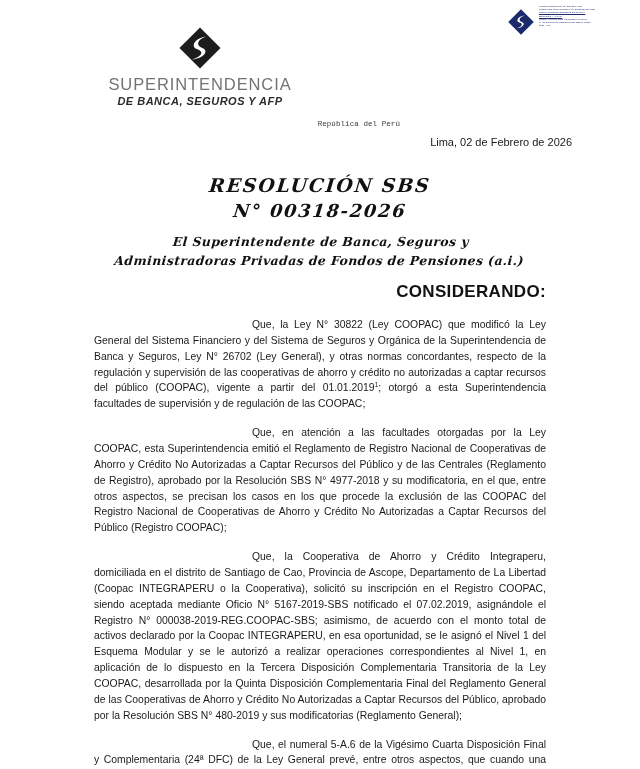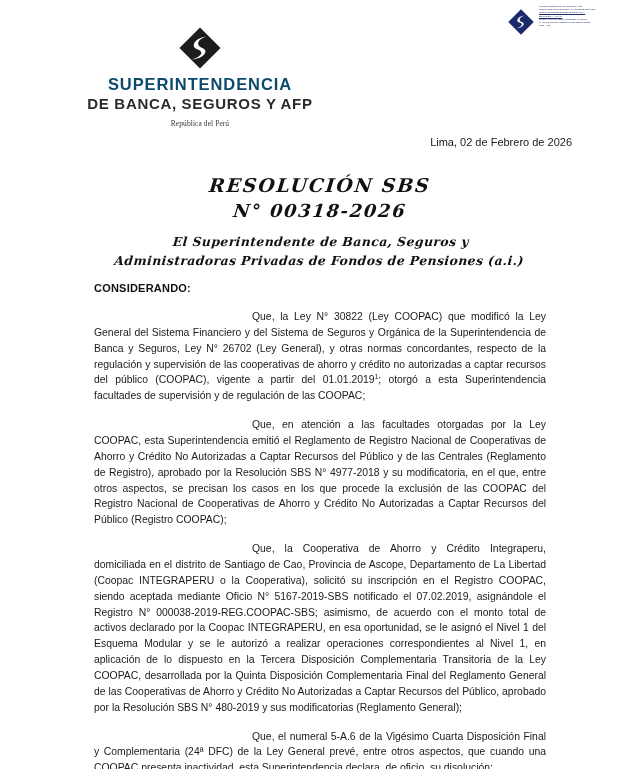--- a/index.html
+++ b/index.html
@@ -56,39 +56,41 @@
   }
   .lh-logo {
     width: 44px;
     height: 44px;
     margin: 0 auto 6px auto;
     position: relative;
   }
   .lh-title {
     font-family: "Liberation Sans", sans-serif;
     font-size: 16.5px;
-    font-weight: 700;
+    font-weight: 400;
     letter-spacing: 0.055em;
-    color: #0c4a6e;
+    color: #737373;
     line-height: 1.05;
   }
   .lh-sub {
     font-family: "Liberation Sans", sans-serif;
-    font-size: 15px;
+    font-size: 11px;
     font-weight: 700;
     letter-spacing: 0.045em;
     color: #2b2b2b;
     margin-top: 2px;
+    font-style: italic;
   }
   .lh-country {
-    font-family: Liberation Serif, serif;
+    font-family: Liberation Mono, monospace;
     font-size: 7.5px;
     color: #3a3a3a;
-    margin-top: 7px;
+    margin-top: 13px;
     letter-spacing: 0.01em;
+    text-align: right;
   }
 
   
   .diamond {
     position: absolute;
     inset: 0;
     display: flex;
     align-items: center;
     justify-content: center;
   }
@@ -143,22 +145,22 @@
   }
 
   
   .body-wrap {
     position: absolute;
     top: 282px;
     left: 94px;
     width: 452px;
   }
   .considerando {
-    text-align: left;
-    font-size: 11px;
+    text-align: right;
+    font-size: 17px;
     font-weight: 700;
     letter-spacing: 0.02em;
     color: #111;
     margin-bottom: 15px;
   }
   .para {
     font-size: 10.4px;
     line-height: 1.525;
     text-align: justify;
     text-justify: inter-word;

